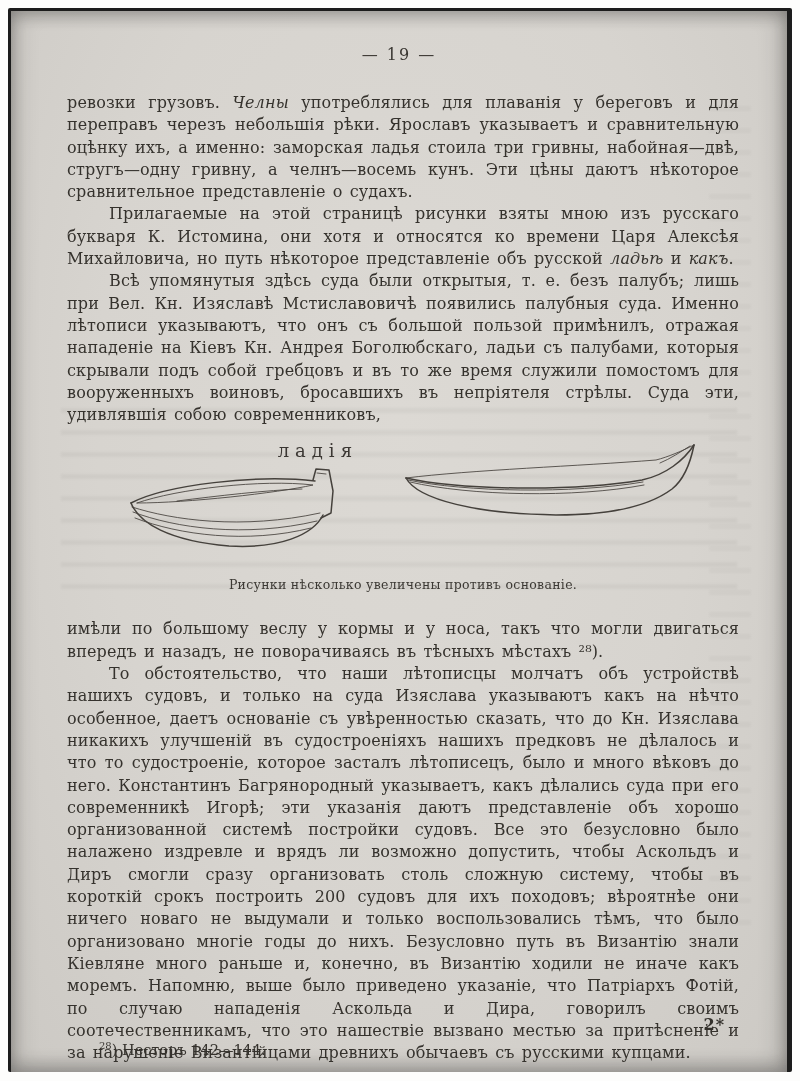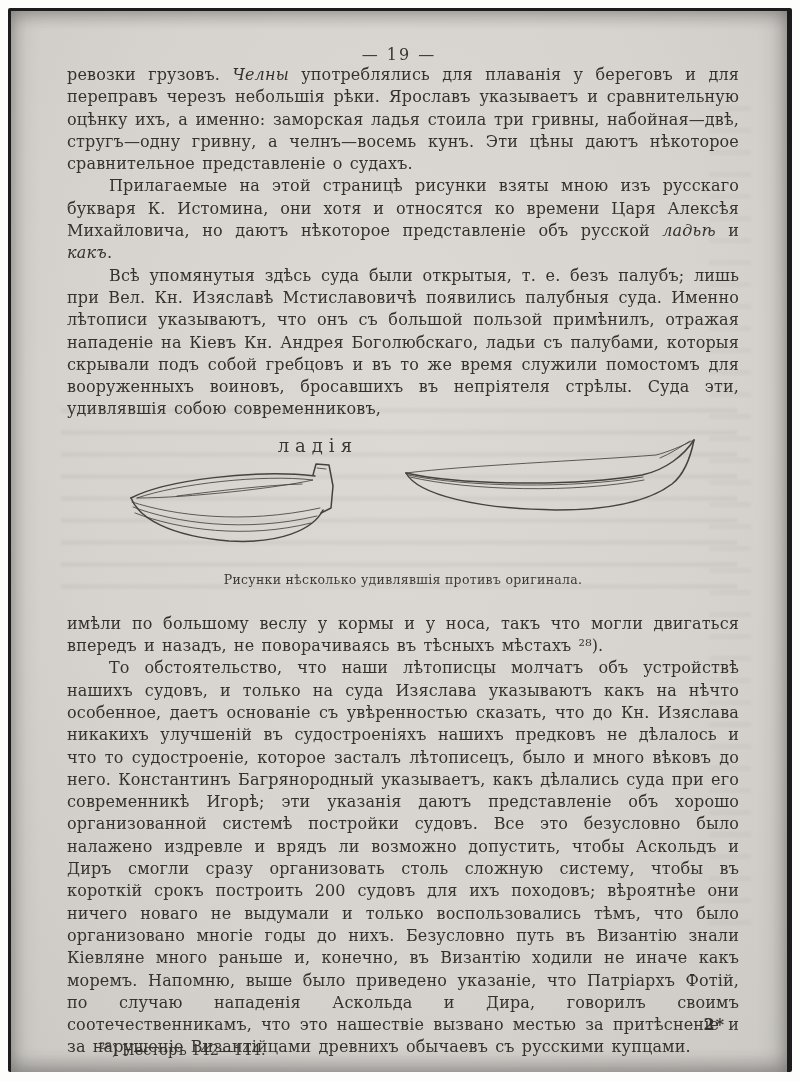--- a/index.html
+++ b/index.html
@@ -22,21 +22,21 @@
     box-shadow: inset 0 7px 14px rgba(0,0,0,.16),
                 inset 0 -9px 16px rgba(0,0,0,.18),
                 inset 12px 0 20px rgba(0,0,0,.08),
                 inset -12px 0 20px rgba(0,0,0,.10);
   }
   .page-number {
     margin-top:34px; text-align:center;
     font-size:16px; letter-spacing:2px; color:#3a3732;
   }
   .text-block { margin:0 48px 0 56px; }
-  .text-block.top { }
+  .text-block.top { margin-top:28px; }
   .text-block.bottom { margin-top:26px; }
   .para {
     font-size:16px; line-height:22.3px;
     text-align:justify; text-indent:42px;
     word-spacing:.12em; letter-spacing:.15px;
   }
   .para.cont { text-indent:0; }
   .figure {
     position:relative; height:152px; margin:14px 48px 0 56px;
   }
@@ -79,21 +79,21 @@
 <div class="photo">
   <div class="paper">
 
     <div class="bleed figure-zone"></div>
     <div class="bleed right-edge"></div>
 
     <div class="page-number">— 19 —</div>
 
     <div class="text-block top">
       <p class="para cont"><span>ревозки грузовъ. </span><i>Челны</i><span> употреблялись для плаванія у береговъ и для переправъ черезъ небольшія рѣки. Ярославъ указываетъ и сравнительную оцѣнку ихъ, а именно: заморская ладья стоила три гривны, набойная—двѣ, стругъ—одну гривну, а челнъ—восемь кунъ. Эти цѣны даютъ нѣкоторое сравнительное представленіе о судахъ.</span></p>
-      <p class="para"><span>Прилагаемые на этой страницѣ рисунки взяты мною изъ русскаго букваря К. Истомина, они хотя и относятся ко времени Царя Алексѣя Михайловича, но даютъ нѣкоторое представленіе объ русской </span><i>ладьѣ</i><span> и </span><i>какъ</i><span>.</span></p>
+      <p class="para"><span>Прилагаемые на этой страницѣ рисунки взяты мною изъ русскаго букваря К. Истомина, они хотя и относятся ко времени Царя Алексѣя Михайловича, но путь нѣкоторое представленіе объ русской </span><i>ладьѣ</i><span> и </span><i>какъ</i><span>.</span></p>
       <p class="para"><span>Всѣ упомянутыя здѣсь суда были открытыя, т. е. безъ палубъ; лишь при Вел. Кн. Изяславѣ Мстиславовичѣ появились палубныя суда. Именно лѣтописи указываютъ, что онъ съ большой пользой примѣнилъ, отражая нападеніе на Кіевъ Кн. Андрея Боголюбскаго, ладьи съ палубами, которыя скрывали подъ собой гребцовъ и въ то же время служили помостомъ для вооруженныхъ воиновъ, бросавшихъ въ непріятеля стрѣлы. Суда эти, удивлявшія собою современниковъ,</span></p>
     </div>
 
     <figure class="figure">
       <div class="boat boat-left">
         <div class="boat-label">ладія</div>
         <svg width="238" height="100" viewBox="0 0 238 100">
           <path d="M14,40 C48,22 140,11 198,18"></path>
           <path d="M196,17 L199,6 L212,7 L216,28 L214,50 L204,55"></path>
           <path class="thin" d="M200,10 L209,11"></path>
@@ -108,21 +108,21 @@
       <div class="boat boat-right">
         <svg width="306" height="90" viewBox="0 0 306 90">
           <path class="thin" d="M6,36 C70,28 180,24 256,18 C268,15 282,9 294,3"></path>
           <path d="M6,36 C60,48 170,50 242,38 C266,33 284,18 294,3"></path>
           <path d="M6,36 C18,58 78,72 156,73 C216,73 252,62 272,47 C286,36 291,18 294,3"></path>
           <path class="thin" d="M10,40 C70,54 175,56 244,43"></path>
           <path class="thin" d="M8,38 C65,50 172,52 243,40"></path>
           <path class="thin" d="M260,21 C270,17 282,9 290,4"></path>
         </svg>
       </div>
-      <figcaption class="caption">Рисунки нѣсколько удивлявшія противъ оригинала.</figcaption>
+      <figcaption class="caption">Рисунки нѣсколько увеличены противъ основаніе.</figcaption>
     </figure>
 
     <div class="text-block bottom">
       <p class="para cont"><span>имѣли по большому веслу у кормы и у носа, такъ что могли двигаться впередъ и назадъ, не поворачиваясь въ тѣсныхъ мѣстахъ ²⁸).</span></p>
       <p class="para"><span>То обстоятельство, что наши лѣтописцы молчатъ объ устройствѣ нашихъ судовъ, и только на суда Изяслава указываютъ какъ на нѣчто особенное, даетъ основаніе съ увѣренностью сказать, что до Кн. Изяслава никакихъ улучшеній въ судостроеніяхъ нашихъ предковъ не дѣлалось и что то судостроеніе, которое засталъ лѣтописецъ, было и много вѣковъ до него. Константинъ Багрянородный указываетъ, какъ дѣлались суда при его современникѣ Игорѣ; эти указанія даютъ представленіе объ хорошо организованной системѣ постройки судовъ. Все это безусловно было налажено издревле и врядъ ли возможно допустить, чтобы Аскольдъ и Диръ смогли сразу организовать столь сложную систему, чтобы въ короткій срокъ построить 200 судовъ для ихъ походовъ; вѣроятнѣе они ничего новаго не выдумали и только воспользовались тѣмъ, что было организовано многіе годы до нихъ. Безусловно путь въ Византію знали Кіевляне много раньше и, конечно, въ Византію ходили не иначе какъ моремъ. Напомню, выше было приведено указаніе, что Патріархъ Фотій, по случаю нападенія Аскольда и Дира, говорилъ своимъ соотечественникамъ, что это нашествіе вызвано местью за притѣсненіе и за нарушеніе Византійцами древнихъ обычаевъ съ русскими купцами.</span></p>
     </div>
 
     <div class="footnote"><sup>28</sup><span>) Несторъ 142—144.</span></div>
 
     <div class="signature">2*</div>

